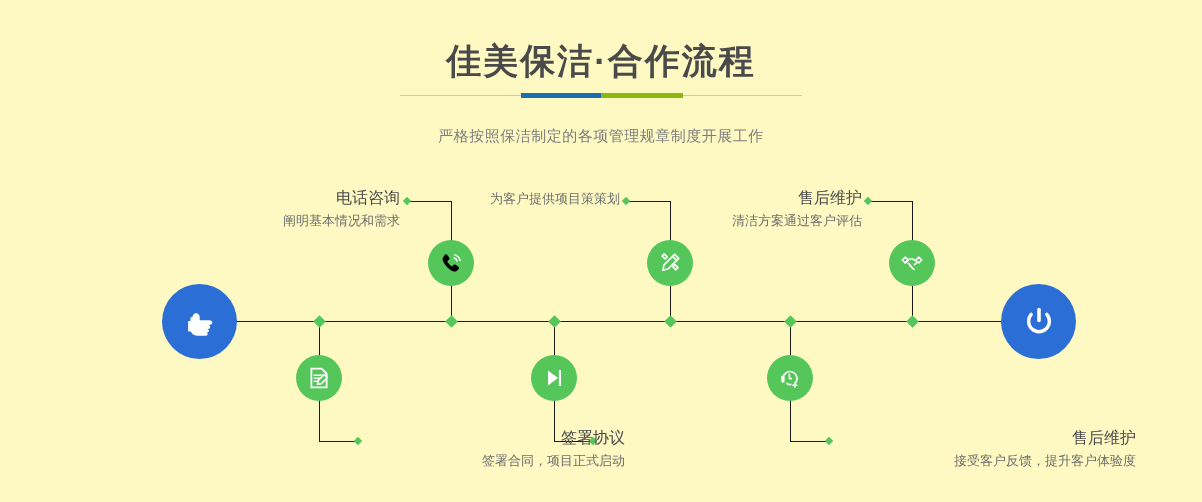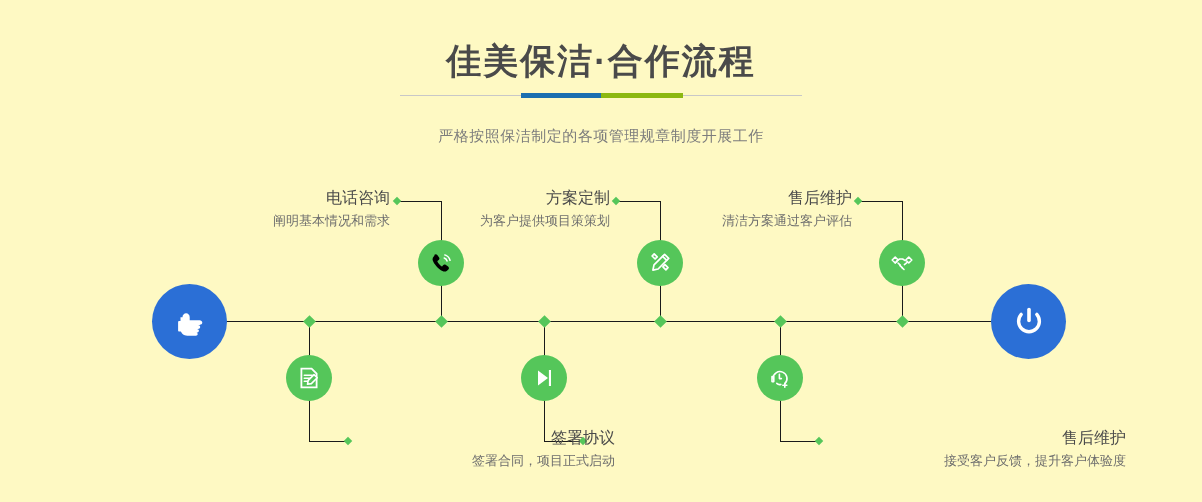--- a/index.html
+++ b/index.html
@@ -71,21 +71,21 @@
     padding-top: 11px;
     font-size: 15px;
     color: #7d7d7d;
     letter-spacing: 0.5px;
     line-height: 22px;
   }
 
   
   .timeline {
     position: absolute;
-    left: 0;
+    left: 10px;
     top: 0;
     width: 1064px;
     height: 502px;
   }
   .axis {
     position: absolute;
     left: 152px;
     top: 321px;
     width: 900px;
     height: 1px;
@@ -267,21 +267,20 @@
           <g fill="none" stroke="#ffffff" stroke-width="1.7" stroke-linejoin="round" stroke-linecap="round">
             <path d="M18.6 5.3l4.1 4.1-10.6 10.6-5.2 1.1 1.1-5.2z"></path>
             <path d="M16.6 7.3l4.1 4.1"></path>
             <path d="M8.2 4.9l3.0 3.0-2.1 2.1-3.0-3.0z"></path>
             <path d="M19.0 15.7l3.0 3.0-2.1 2.1-3.0-3.0z"></path>
           </g>
         </svg>
       </span>
     </div>
     <div class="label align-right" style="left:440px; top:187px; width:170px;">
-      <div class="l-title">方案定制</div>
       <div class="l-desc">为客户提供项目策策划</div>
     </div>
 
     <div class="vline" style="left:544px; top:321px; height:120px;"></div>
     <div class="hline" style="left:544px; top:441px; width:40px;"></div>
     <div class="dot-diamond" style="left:580px; top:438px;"></div>
     <div class="diamond" style="left:540px; top:317px;"></div>
     <div class="node" style="left:521px; top:355px;">
       <span>
         <svg width="28" height="28" viewBox="0 0 28 28">

